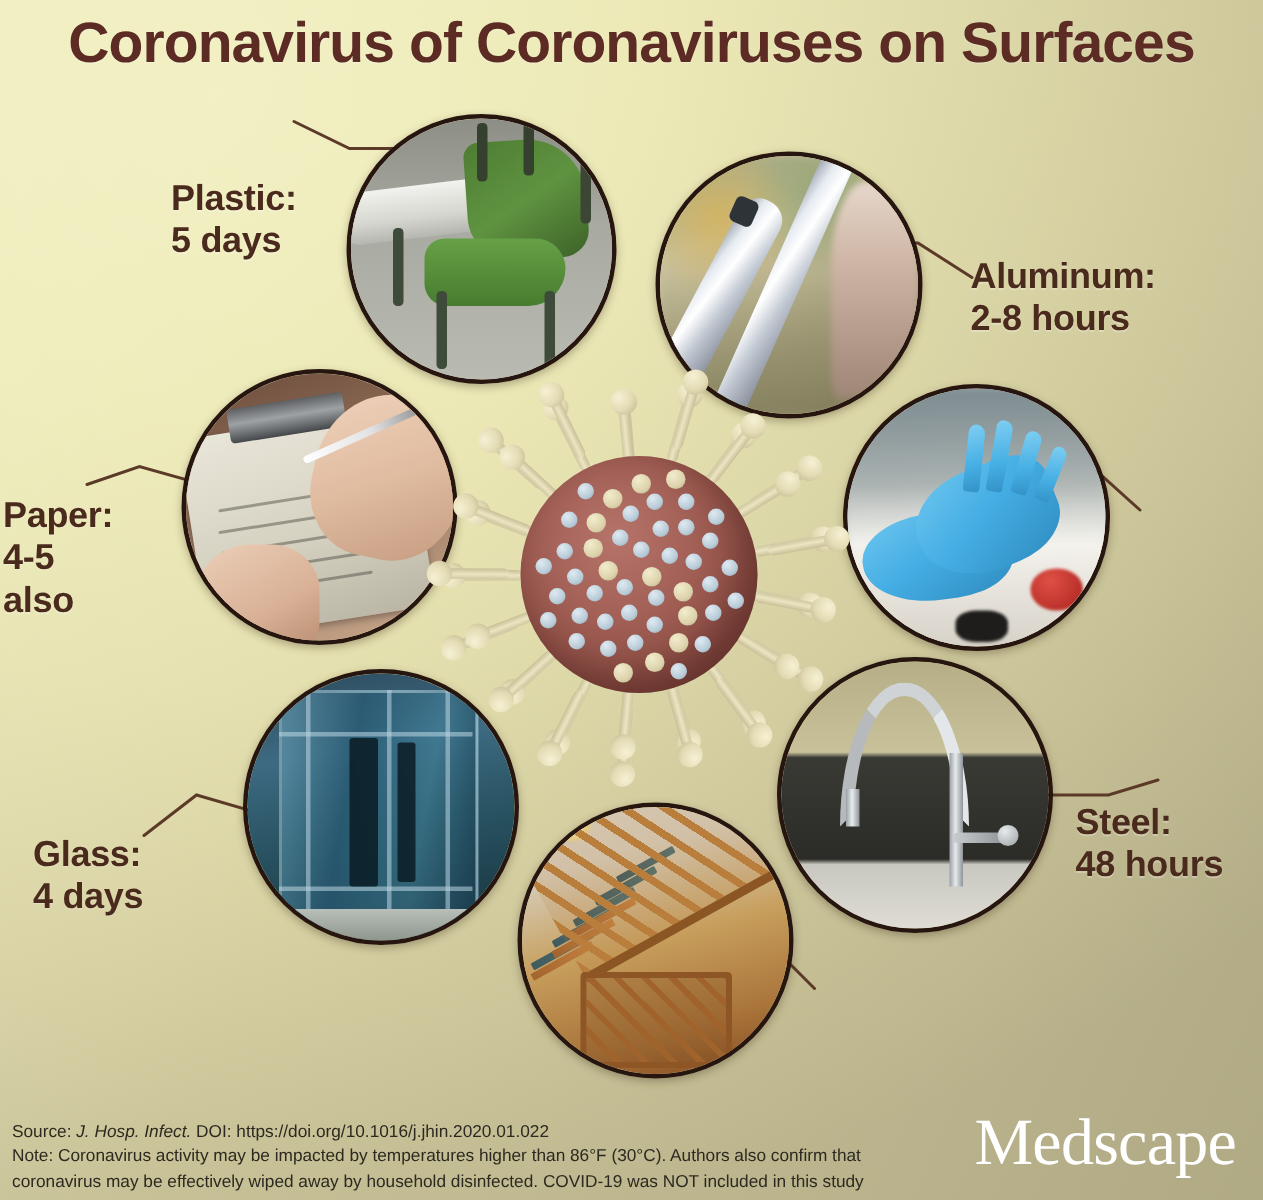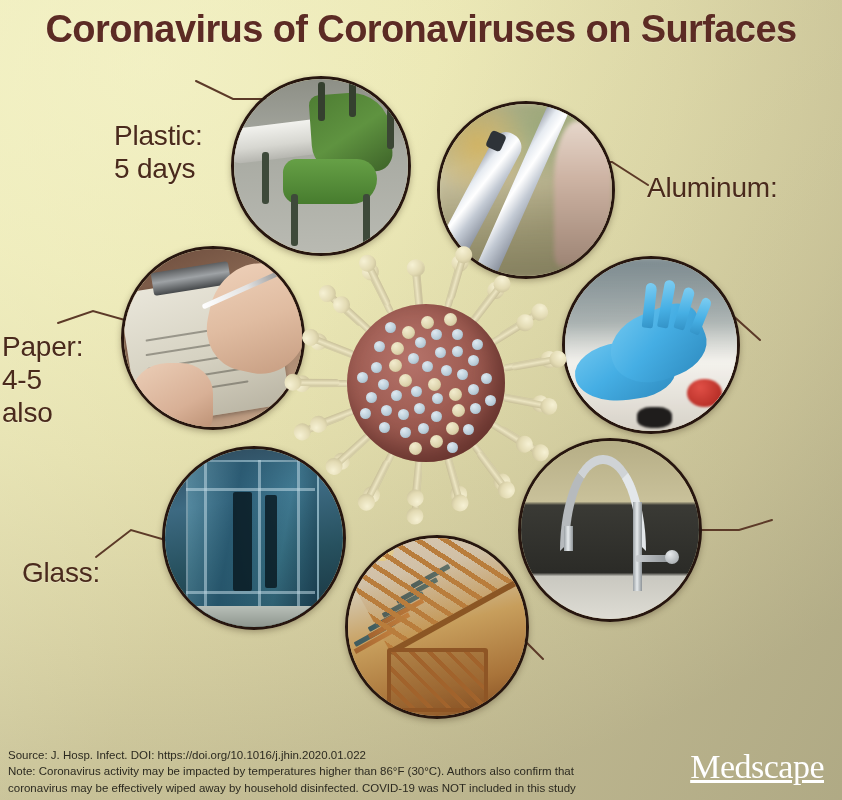--- a/index.html
+++ b/index.html
@@ -318,22 +318,22 @@
   }
   #stair-lamp {
     position: absolute; left: 12%; top: 1%; width: 14%; height: 12%;
     background: radial-gradient(circle, #fff6d0 0%, #ecd88f 55%, rgba(236,216,143,0) 100%);
     border-radius: 50%;
   }
 
   
   .label {
     position: absolute;
-    font-size: 28px;
-    font-weight: normal;
+    font-size: 24px;
+    font-weight: bold;
     color: #4a2a1c;
     line-height: 1.18;
     letter-spacing: -0.2px;
     text-shadow: 0 1px 0 rgba(255,255,255,0.25);
   }
   .label.right { text-align: left; }
   .label.center { text-align: left; }
 
   
   #leaders {
@@ -346,31 +346,30 @@
   
   #footer {
     position: absolute;
     left: 8px;
     bottom: 4px;
     width: 620px;
     font-size: 11.5px;
     line-height: 1.42;
     color: #2c2a20;
   }
-  #footer .src-em { }
+  #footer .src-em { font-style: italic; }
   #medscape {
     position: absolute;
     right: 18px;
     bottom: 16px;
     font-family: "Liberation Serif", serif;
-    font-size: 34px;
+    font-size: 44px;
     color: #ffffff;
     letter-spacing: -0.5px;
     line-height: 1;
-    text-decoration: underline;
   }
 </style>
 </head>
 <body>
 
 <div id="infographic">
 
   <div id="bg-tint"></div>
 
   <div id="title">Coronavirus of Coronaviruses on Surfaces</div>
@@ -672,27 +671,33 @@
     </div>
   </div>
 
   <div class="label right" id="label-plastic" style="left:114px; top:119px; width:110px;">
       <div>Plastic:</div>
       <div>5 days</div>
     </div>
 
   <div class="label right" id="label-aluminum" style="left:647px; top:171px; width:190px;">
       <div>Aluminum:</div>
-    </div>
-
-
+      <div>2-8 hours</div>
+    </div>
+
+
+  <div class="label right" id="label-steel" style="left:717px; top:535px; width:125px;">
+      <div>Steel:</div>
+      <div>48 hours</div>
+    </div>
 
 
   <div class="label center" id="label-glass" style="left:22px; top:556px; width:120px;">
       <div>Glass:</div>
+      <div>4 days</div>
     </div>
 
   <div class="label center" id="label-paper" style="left:2px; top:330px; width:108px;">
       <div>Paper:</div>
       <div>4-5</div>
       <div>also</div>
     </div>
 
   <div id="footer">
     <div><span>Source: </span><span class="src-em">J. Hosp. Infect.</span><span> DOI: https://doi.org/10.1016/j.jhin.2020.01.022</span></div>

